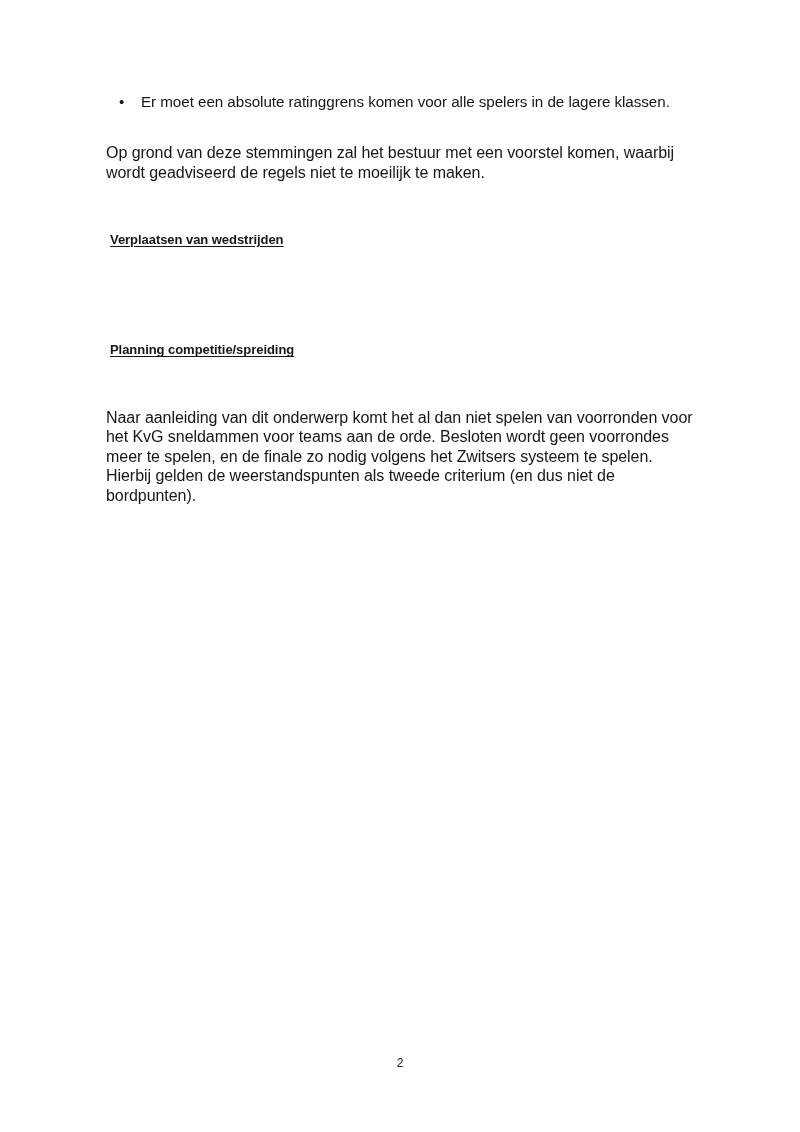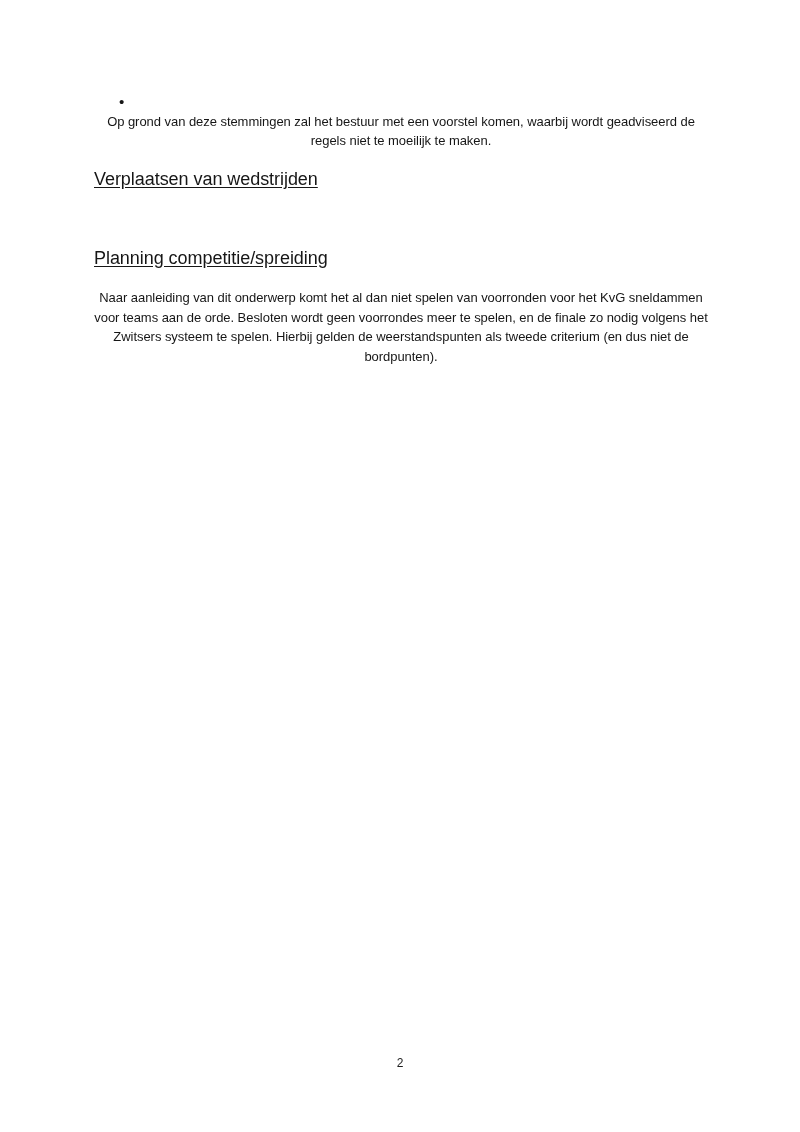--- a/index.html
+++ b/index.html
@@ -18,33 +18,33 @@
     font-family: "Liberation Sans", sans-serif;
     color: #161616;
   }
   .content {
     position: absolute;
     left: 94px;
     top: 92px;
     width: 614px;
   }
   .para {
-    font-size: 13px;
+    font-size: 16px;
     line-height: 19.6px;
-    margin: 0;
-    text-align: center;
+    margin: 12px;
+    text-align: left;
     letter-spacing: -0.05px;
   }
   .heading {
-    font-size: 18px;
+    font-size: 13px;
     line-height: 19.6px;
-    margin: 0;
+    margin: 16px;
     text-decoration: underline;
     text-underline-offset: 2px;
-    font-weight: normal;
+    font-weight: bold;
     letter-spacing: -0.05px;
   }
   .gap {
     height: 19.6px;
   }
   ul.bullets {
     list-style: none;
     margin: 0;
     padding: 0;
   }
@@ -73,21 +73,21 @@
     color: #1c1c1c;
     font-family: "Liberation Sans", sans-serif;
   }
 </style>
 </head>
 <body>
 
 <div class="page">
   <div class="content">
       <ul class="bullets">
-        <li><span class="dot">•</span></li>
+        <li><span class="dot">•</span><span>Er moet een absolute ratinggrens komen voor alle spelers in de lagere klassen.</span></li>
       </ul>
       <div class="gap"></div>
       <p class="para">Op grond van deze stemmingen zal het bestuur met een voorstel komen, waarbij wordt geadviseerd de regels niet te moeilijk te maken.</p>
       <div class="gap"></div>
       <div class="heading">Verplaatsen van wedstrijden</div>
       <div class="gap"></div>
       <div class="gap"></div>
       <div class="gap"></div>
       <div class="heading">Planning competitie/spreiding</div>
       <div class="gap"></div>

